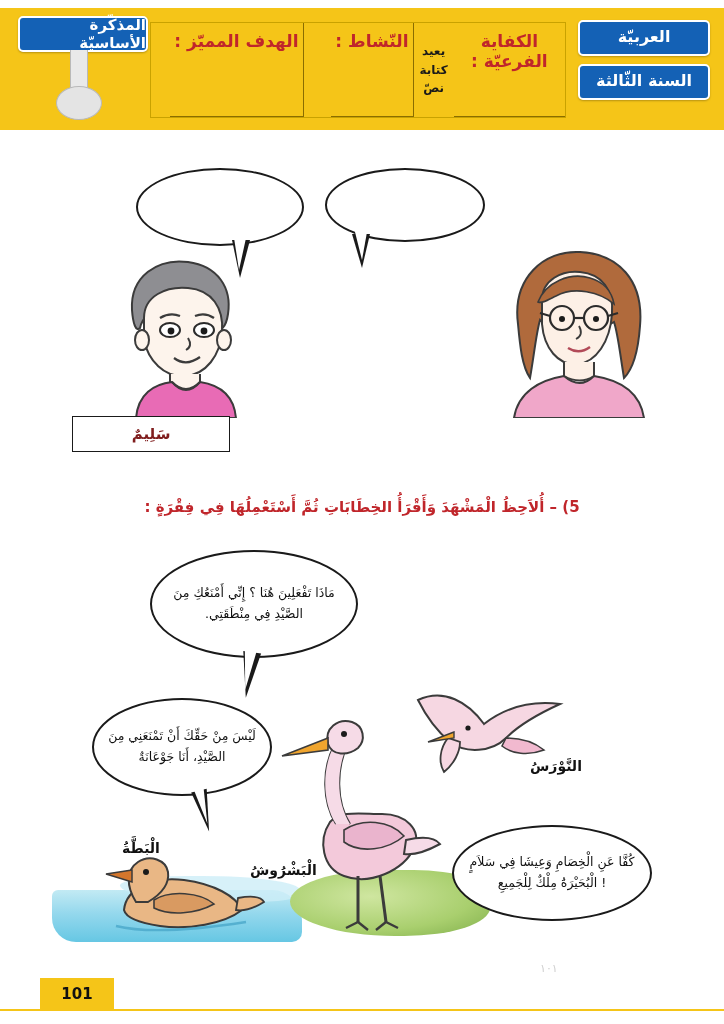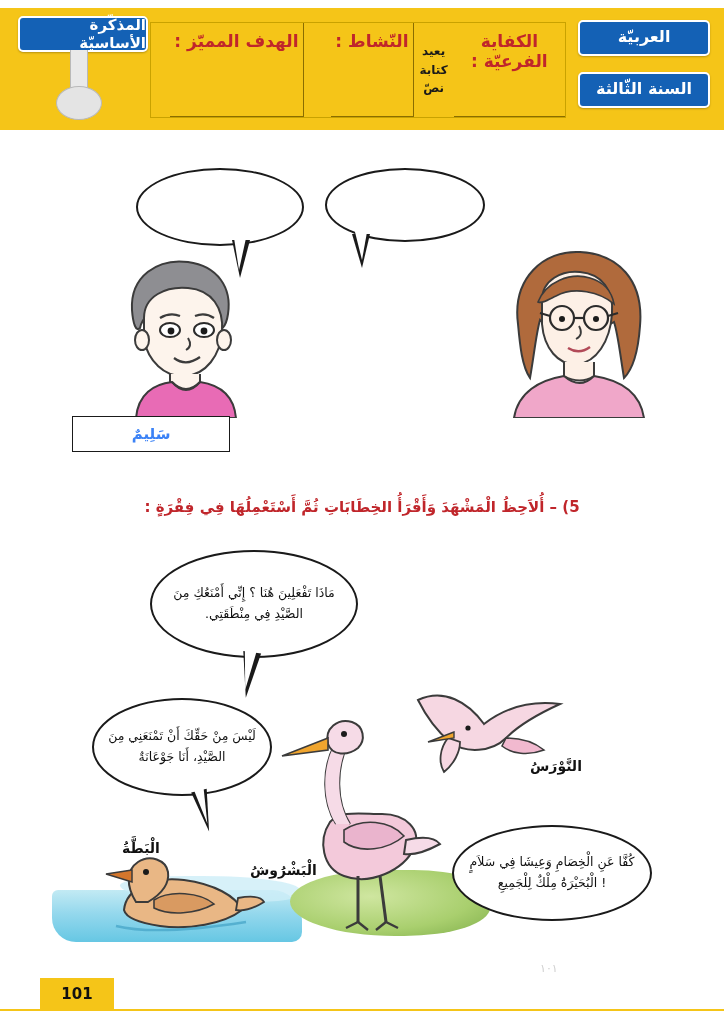--- a/index.html
+++ b/index.html
@@ -24,21 +24,21 @@
     background: #f5c518;
   }
 
   
   .chips {
     position: absolute;
     top: 12px; right: 14px;
     width: 132px;
     display: flex;
     flex-direction: column;
-    gap: 16px;
+    gap: 8px;
   }
   .chip {
     background: #1461b5;
     color: #ffffff;
     border: 2px solid #ffffff;
     border-radius: 5px;
     text-align: center;
     font-size: 16px;
     font-weight: bold;
     padding: 7px 4px 9px 4px;
@@ -169,21 +169,21 @@
     border-right: 5px solid transparent;
     border-top: 28px solid #ffffff;
   }
 
   .label-box {
     position: absolute;
     border: 1px solid #1a1a1a;
     background: #ffffff;
     font-size: 15px;
     font-weight: bold;
-    color: #3b82f6;
+    color: #7f1d1d;
     display: flex;
     align-items: center;
     justify-content: center;
   }
   #label-salim { left: 72px; top: 268px; width: 158px; height: 36px; }
   #label-director { left: 500px; top: 268px; width: 158px; height: 36px; }
 
   
   .instruction {
     position: absolute;

